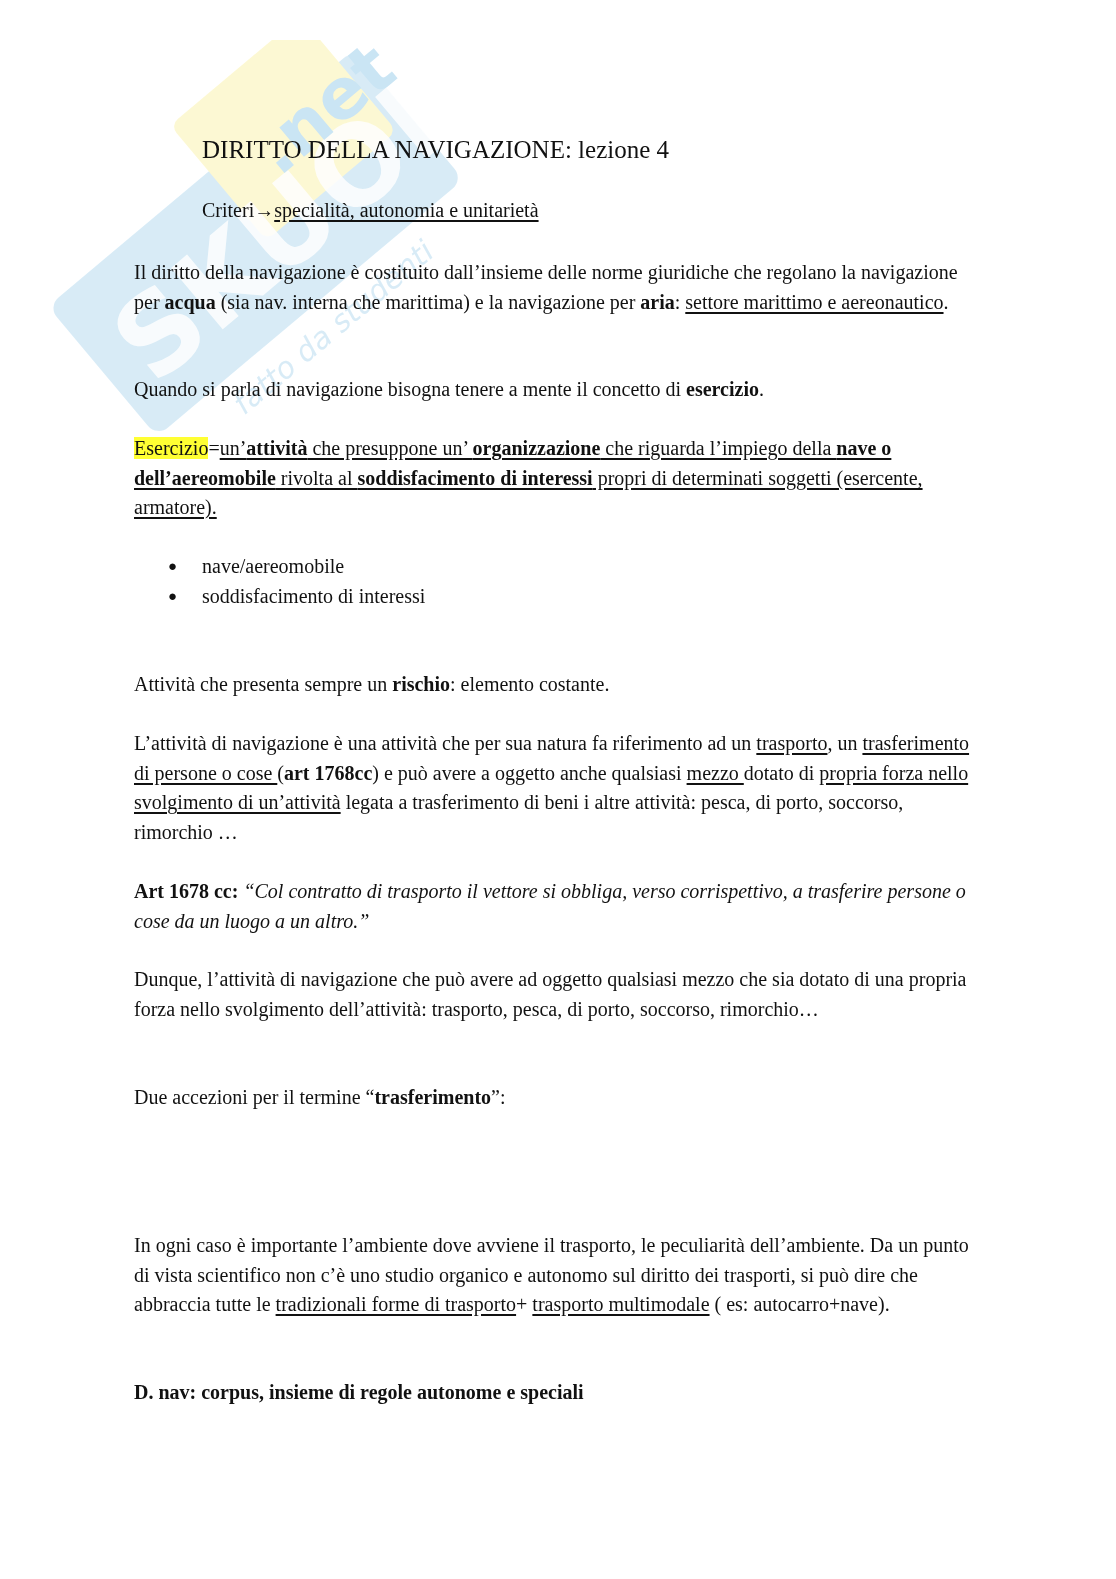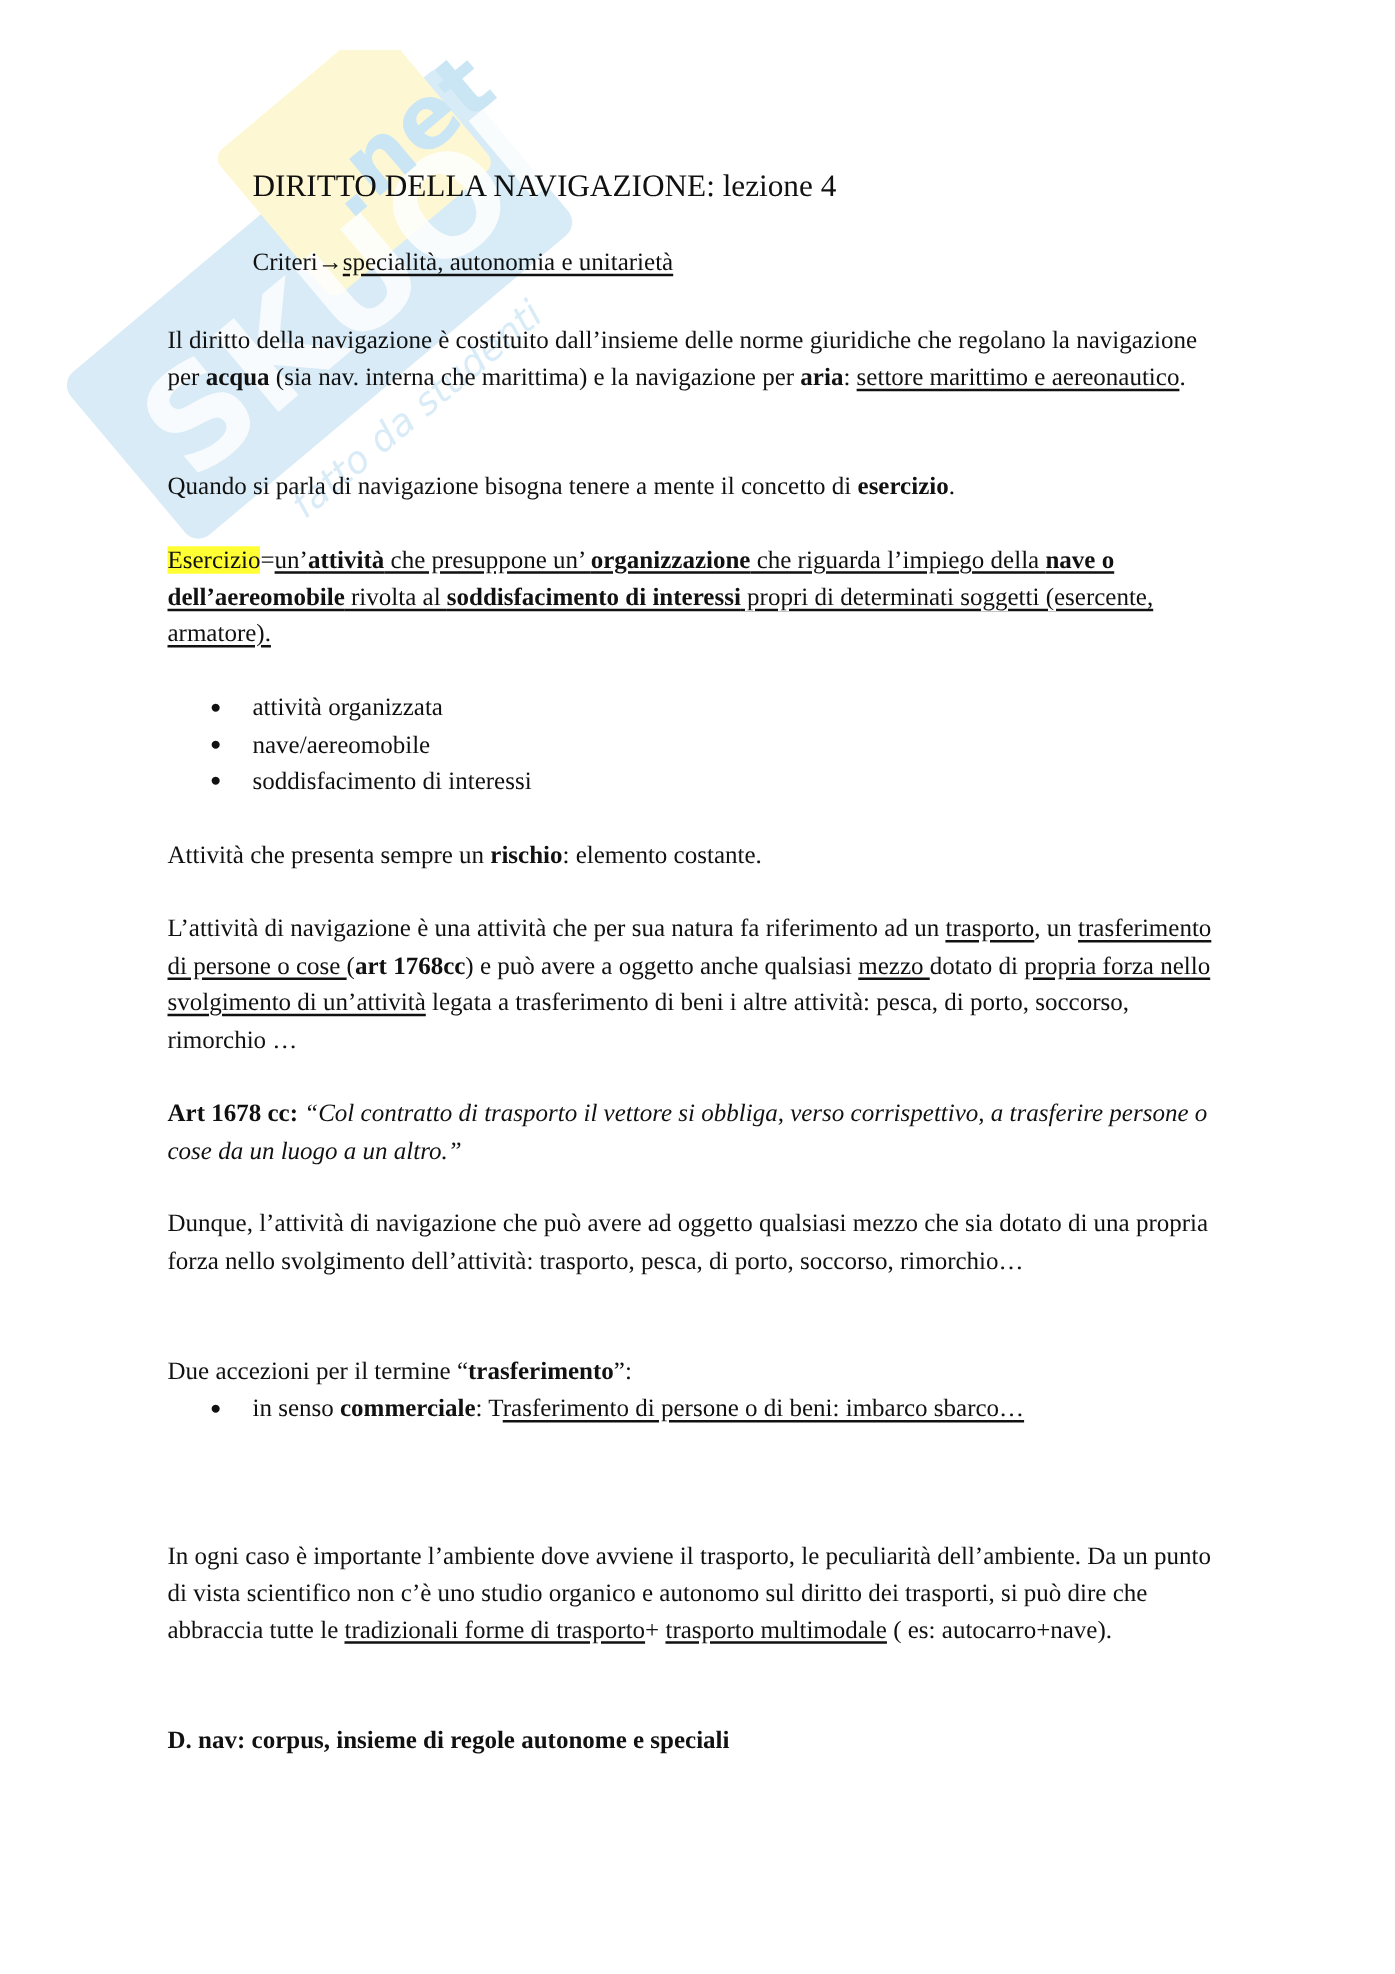--- a/index.html
+++ b/index.html
@@ -41,20 +41,18 @@
     <div class="block" style="top: 375px;"><span>Quando si parla di navigazione bisogna tenere a mente il concetto di </span><span class="b">esercizio</span><span>.</span></div>
     <div class="block" style="top: 434px;"><span class="hl">Esercizio</span><span>=</span><span class="u">un’</span><span class="u b">attività</span><span class="u"> che presuppone un’ </span><span class="u b">organizzazione</span><span class="u"> che riguarda l’impiego della </span><span class="u b">nave o dell’aereomobile</span><span class="u"> rivolta al </span><span class="u b">soddisfacimento di interessi</span><span class="u"> propri di determinati soggetti (esercente, armatore). </span></div>
     <div class="block" style="top: 670px;"><span>Attività che presenta sempre un </span><span class="b">rischio</span><span>: elemento costante.</span></div>
     <div class="block" style="top: 729px;"><span>L’attività di navigazione è una attività che per sua natura fa riferimento ad un </span><span class="u">trasporto</span><span>, un </span><span class="u">trasferimento di persone o cose </span><span>(</span><span class="b">art 1768cc</span><span>) e può avere a oggetto anche qualsiasi </span><span class="u">mezzo </span><span>dotato di </span><span class="u">propria forza nello svolgimento di un’attività</span><span> legata a trasferimento di beni i altre attività: pesca, di porto, soccorso, rimorchio …</span></div>
     <div class="block" style="top: 877px;"><span class="b">Art 1678 cc:</span><span> </span><span class="i">“Col contratto di trasporto il vettore si obbliga, verso corrispettivo, a trasferire persone o cose da un luogo a un altro.”</span></div>
     <div class="block" style="top: 965px;"><span>Dunque, l’attività di navigazione che può avere ad oggetto qualsiasi mezzo che sia dotato di una propria forza nello svolgimento dell’attività: trasporto, pesca, di porto, soccorso, rimorchio…</span></div>
     <div class="block" style="top: 1083px;"><span>Due accezioni per il termine “</span><span class="b">trasferimento</span><span>”:</span></div>
     <div class="block" style="top: 1231px;"><span>In ogni caso è importante l’ambiente dove avviene il trasporto, le peculiarità dell’ambiente. Da un punto di vista scientifico non c’è uno studio organico e autonomo sul diritto dei trasporti, si può dire che abbraccia tutte le </span><span class="u">tradizionali forme di trasporto</span><span>+ </span><span class="u">trasporto multimodale</span><span> ( es: autocarro+nave).</span></div>
     <div class="block" style="top: 1378px;"><span class="b">D. nav: corpus, insieme di regole autonome e speciali</span></div>
     <ul class="block bullets" style="top: 552px;">
-      <li><span>attività organizzata</span></li>
       <li><span>nave/aereomobile</span></li>
       <li><span>soddisfacimento di interessi</span></li>
     </ul>
     <ul class="block bullets" style="top: 1113px;">
-      <li><span>in senso </span><span class="b">commerciale</span><span>: T</span><span class="u">rasferimento di persone o di beni: imbarco sbarco…</span></li>
     </ul>
   </div>
 
 </body></html>

